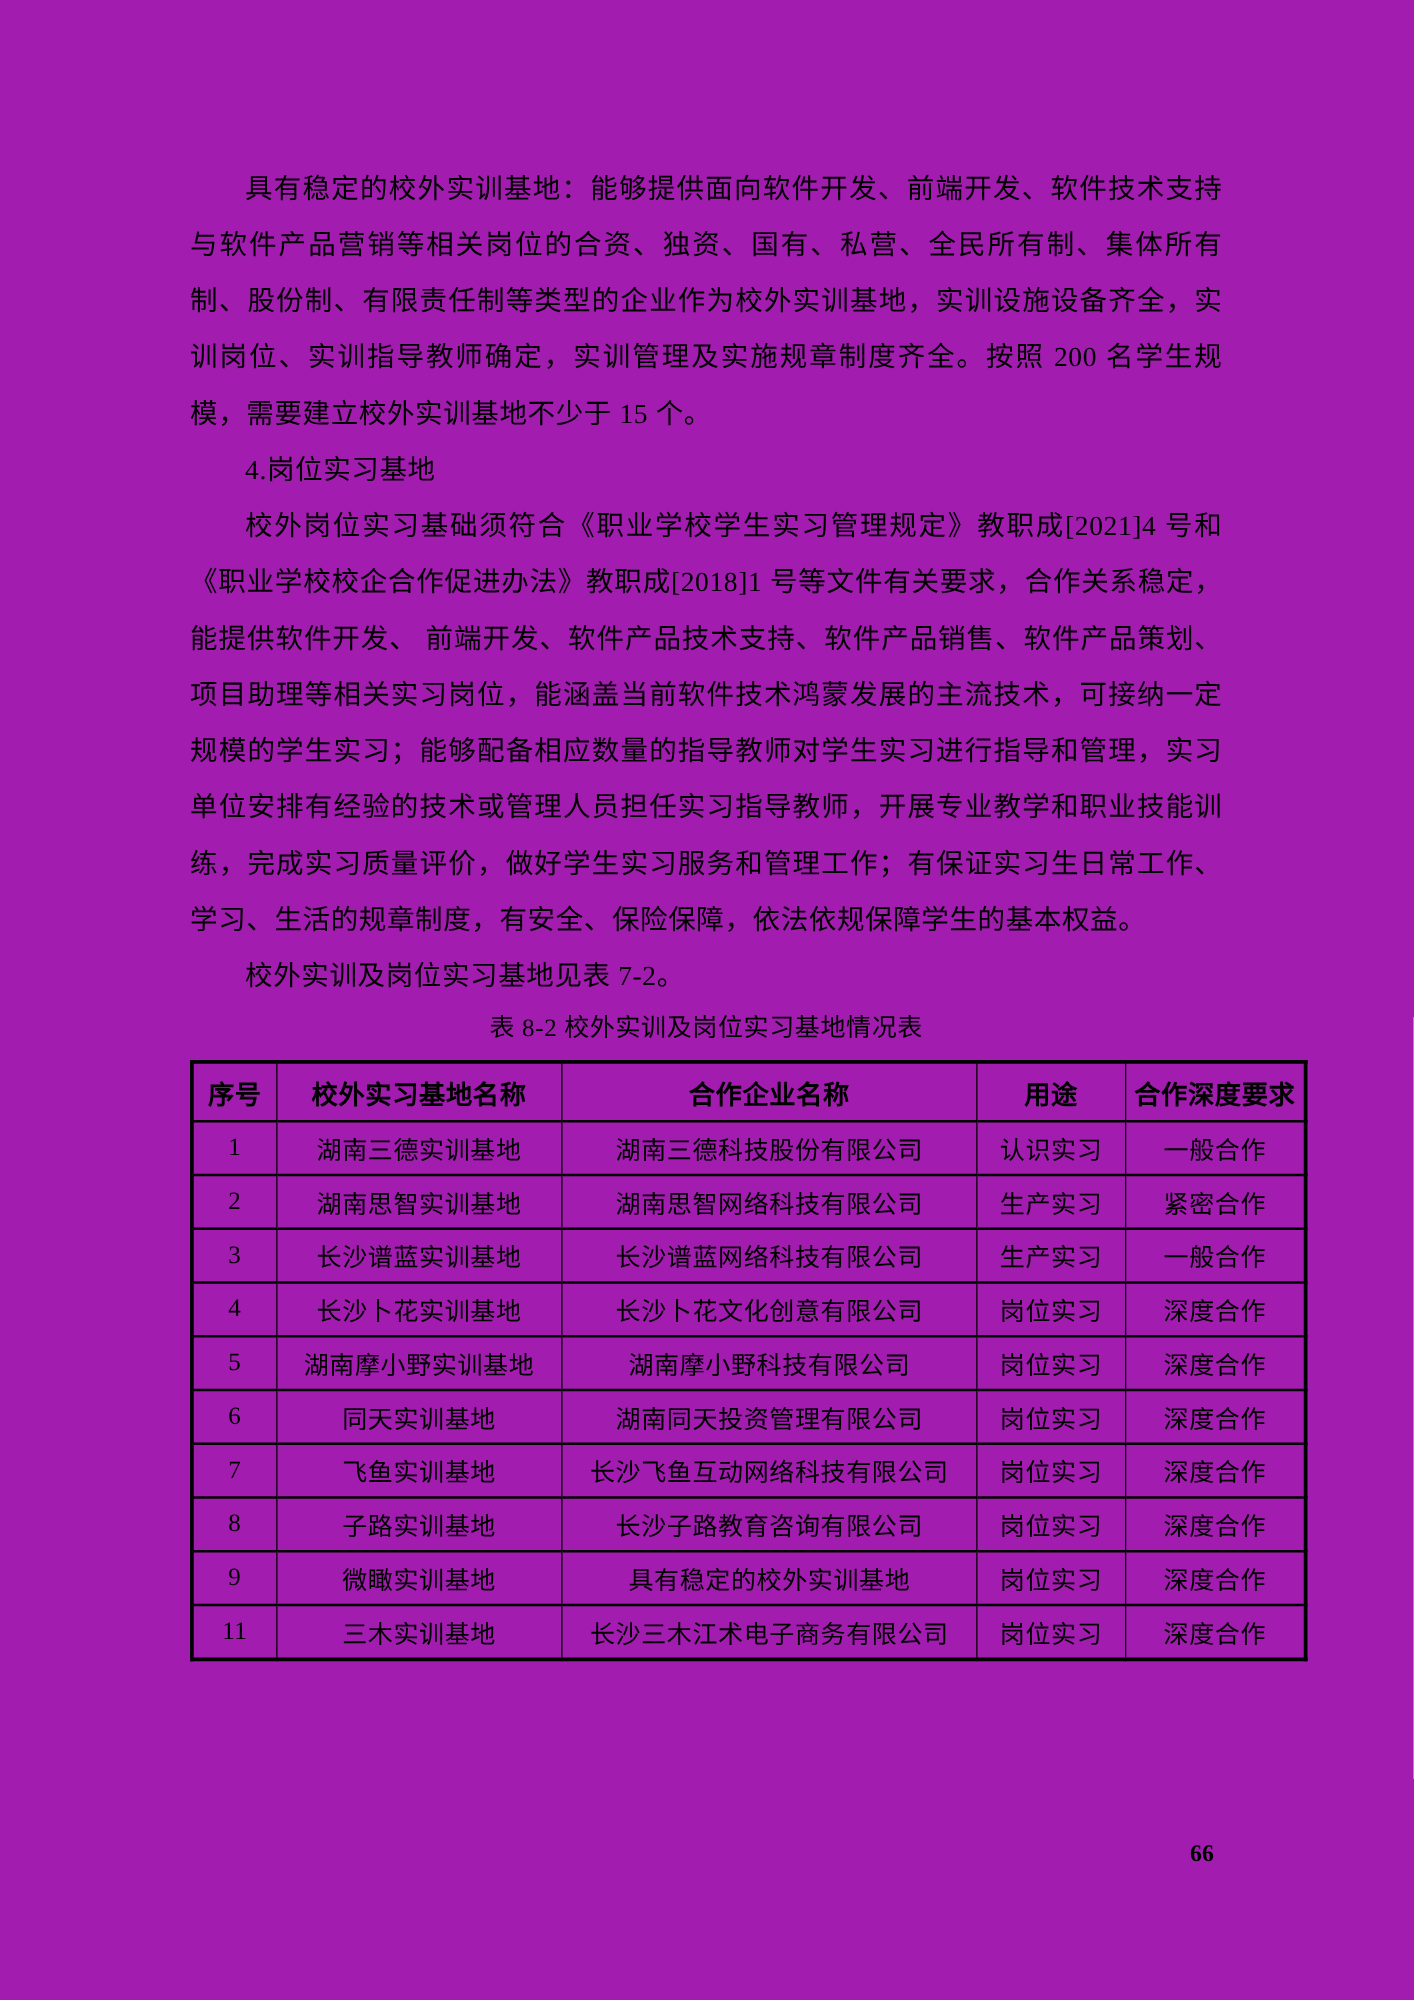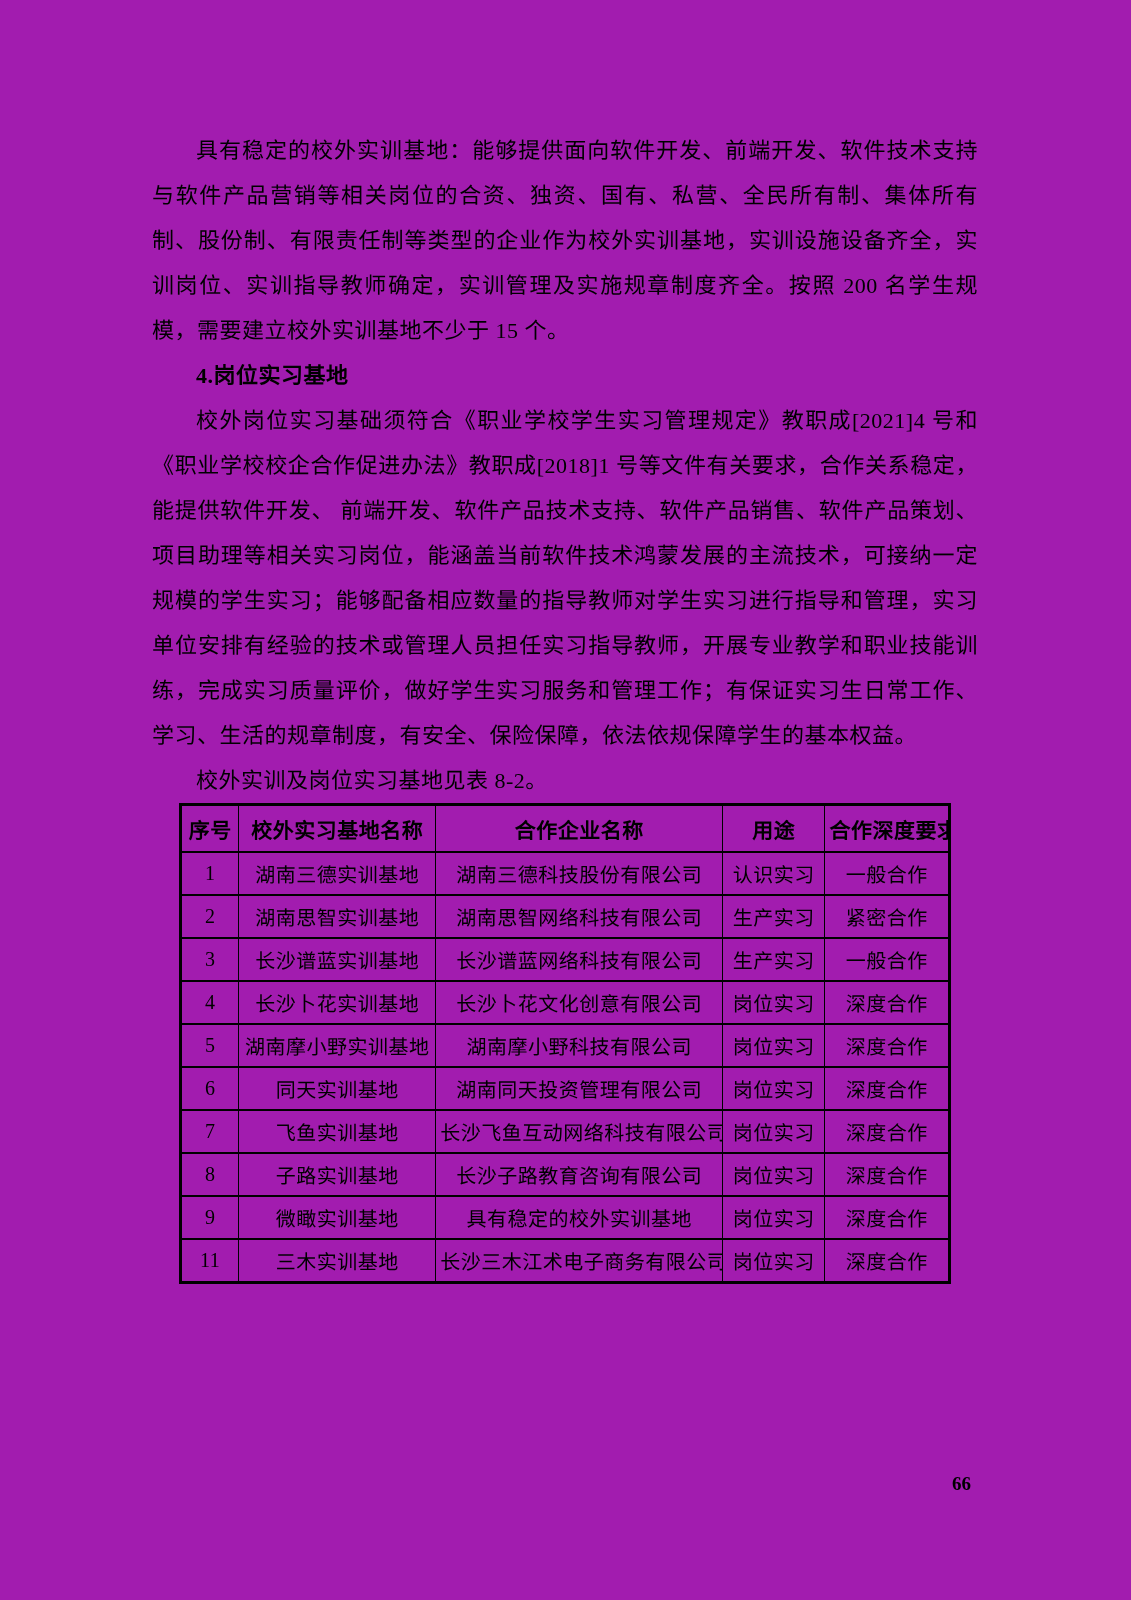--- a/index.html
+++ b/index.html
@@ -32,33 +32,33 @@
     line-height: 45px;
     text-align: justify;
     text-justify: inter-character;
     text-indent: 44px;
     letter-spacing: 0.5px;
   }
   .section-heading {
     margin: 0;
     font-size: 22px;
     line-height: 45px;
-    font-weight: bold;
+    font-weight: normal;
     text-indent: 44px;
     letter-spacing: 0.5px;
   }
   .table-caption {
     margin: 7px 0 12px 0;
     text-align: center;
     font-size: 20px;
     line-height: 26px;
     letter-spacing: 0.5px;
   }
   table.base-table {
-    width: 772px;
+    width: 894px;
     margin: 0 auto;
     border-collapse: collapse;
     border: 3px solid #000000;
     table-layout: fixed;
   }
   table.base-table th,
   table.base-table td {
     border: 1px solid #000000;
     border-top-width: 2px;
     border-bottom-width: 2px;
@@ -98,22 +98,23 @@
 
 <div class="page">
   <div class="content">
 
     <p class="body-para">具有稳定的校外实训基地：能够提供面向软件开发、前端开发、软件技术支持与软件产品营销等相关岗位的合资、独资、国有、私营、全民所有制、集体所有制、股份制、有限责任制等类型的企业作为校外实训基地，实训设施设备齐全，实训岗位、实训指导教师确定，实训管理及实施规章制度齐全。按照 200 名学生规模，需要建立校外实训基地不少于 15 个。</p>
 
     <h3 class="section-heading">4.岗位实习基地</h3>
 
     <p class="body-para">校外岗位实习基础须符合《职业学校学生实习管理规定》教职成[2021]4 号和《职业学校校企合作促进办法》教职成[2018]1 号等文件有关要求，合作关系稳定，能提供软件开发、 前端开发、软件产品技术支持、软件产品销售、软件产品策划、项目助理等相关实习岗位，能涵盖当前软件技术鸿蒙发展的主流技术，可接纳一定规模的学生实习；能够配备相应数量的指导教师对学生实习进行指导和管理，实习单位安排有经验的技术或管理人员担任实习指导教师，开展专业教学和职业技能训练，完成实习质量评价，做好学生实习服务和管理工作；有保证实习生日常工作、学习、生活的规章制度，有安全、保险保障，依法依规保障学生的基本权益。</p>
 
-    <p class="body-para">校外实训及岗位实习基地见表 8-2。</p>
-
+    <p class="body-para">校外实训及岗位实习基地见表 7-2。</p>
+
+    <div class="table-caption">表 8-2 校外实训及岗位实习基地情况表</div>
 
     <table class="base-table">
       <colgroup>
         <col class="col-seq">
           <col class="col-base">
           <col class="col-corp">
           <col class="col-use">
           <col class="col-depth">
       </colgroup>
       <thead>

